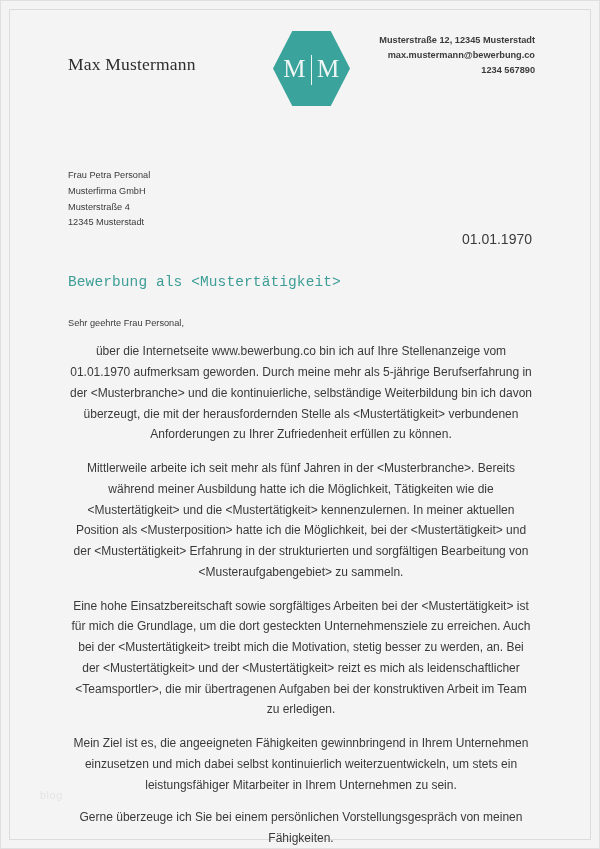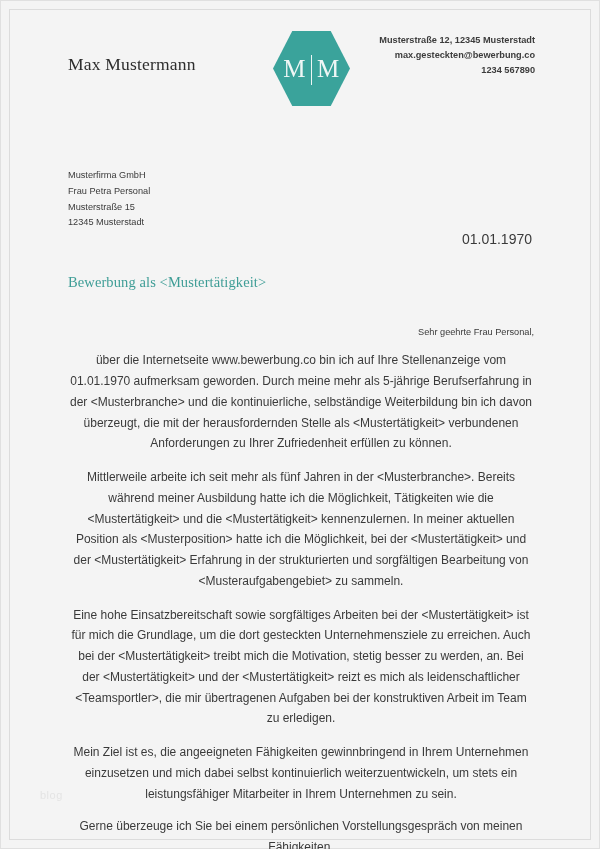--- a/index.html
+++ b/index.html
@@ -119,31 +119,30 @@
 
   .date-line {
     text-align: right;
     font-size: 14px;
     color: #3a3a3a;
     padding-right: 2px;
   }
 
   .subject {
     margin-top: 27px;
-    font-family: Liberation Serif, serif;
+    font-family: Liberation Mono, monospace;
     font-size: 14.5px;
     color: #3e9d96;
     letter-spacing: 0.1px;
   }
 
   .salutation {
-    margin-top: 36px;
+    margin-top: 28px;
     font-size: 9.2px;
     color: #3a3a3a;
-    text-align: right;
   }
 
   .para {
     margin-top: 13px;
     font-size: 12px;
     line-height: 1.73;
     color: #3a3a3a;
     text-align: center;
   }
 
@@ -194,31 +193,31 @@
           <span class="monogram">
             <span>M</span>
             <span class="bar"></span>
             <span>M</span>
           </span>
         </div>
       </div>
 
       <div class="contact-block">
         <div>Musterstraße 12, 12345 Musterstadt</div>
-        <div>max.gesteckten@bewerbung.co</div>
+        <div>max.mustermann@bewerbung.co</div>
         <div>1234 567890</div>
       </div>
     </div>
 
     <div class="content">
 
       <div class="recipient">
+        <div>Frau Petra Personal</div>
         <div>Musterfirma GmbH</div>
-        <div>Frau Petra Personal</div>
-        <div>Musterstraße 15</div>
+        <div>Musterstraße 4</div>
         <div>12345 Musterstadt</div>
       </div>
 
       <div class="date-line">01.01.1970</div>
 
       <div class="subject">Bewerbung als &lt;Mustertätigkeit&gt;</div>
 
       <div class="salutation">Sehr geehrte Frau Personal,</div>
 
       <p class="para">über die Internetseite www.bewerbung.co bin ich auf Ihre Stellenanzeige vom 01.01.1970 aufmerksam geworden. Durch meine mehr als 5-jährige Berufserfahrung in der &lt;Musterbranche&gt; und die kontinuierliche, selbständige Weiterbildung bin ich davon überzeugt, die mit der herausfordernden Stelle als &lt;Mustertätigkeit&gt; verbundenen Anforderungen zu Ihrer Zufriedenheit erfüllen zu können.</p>

